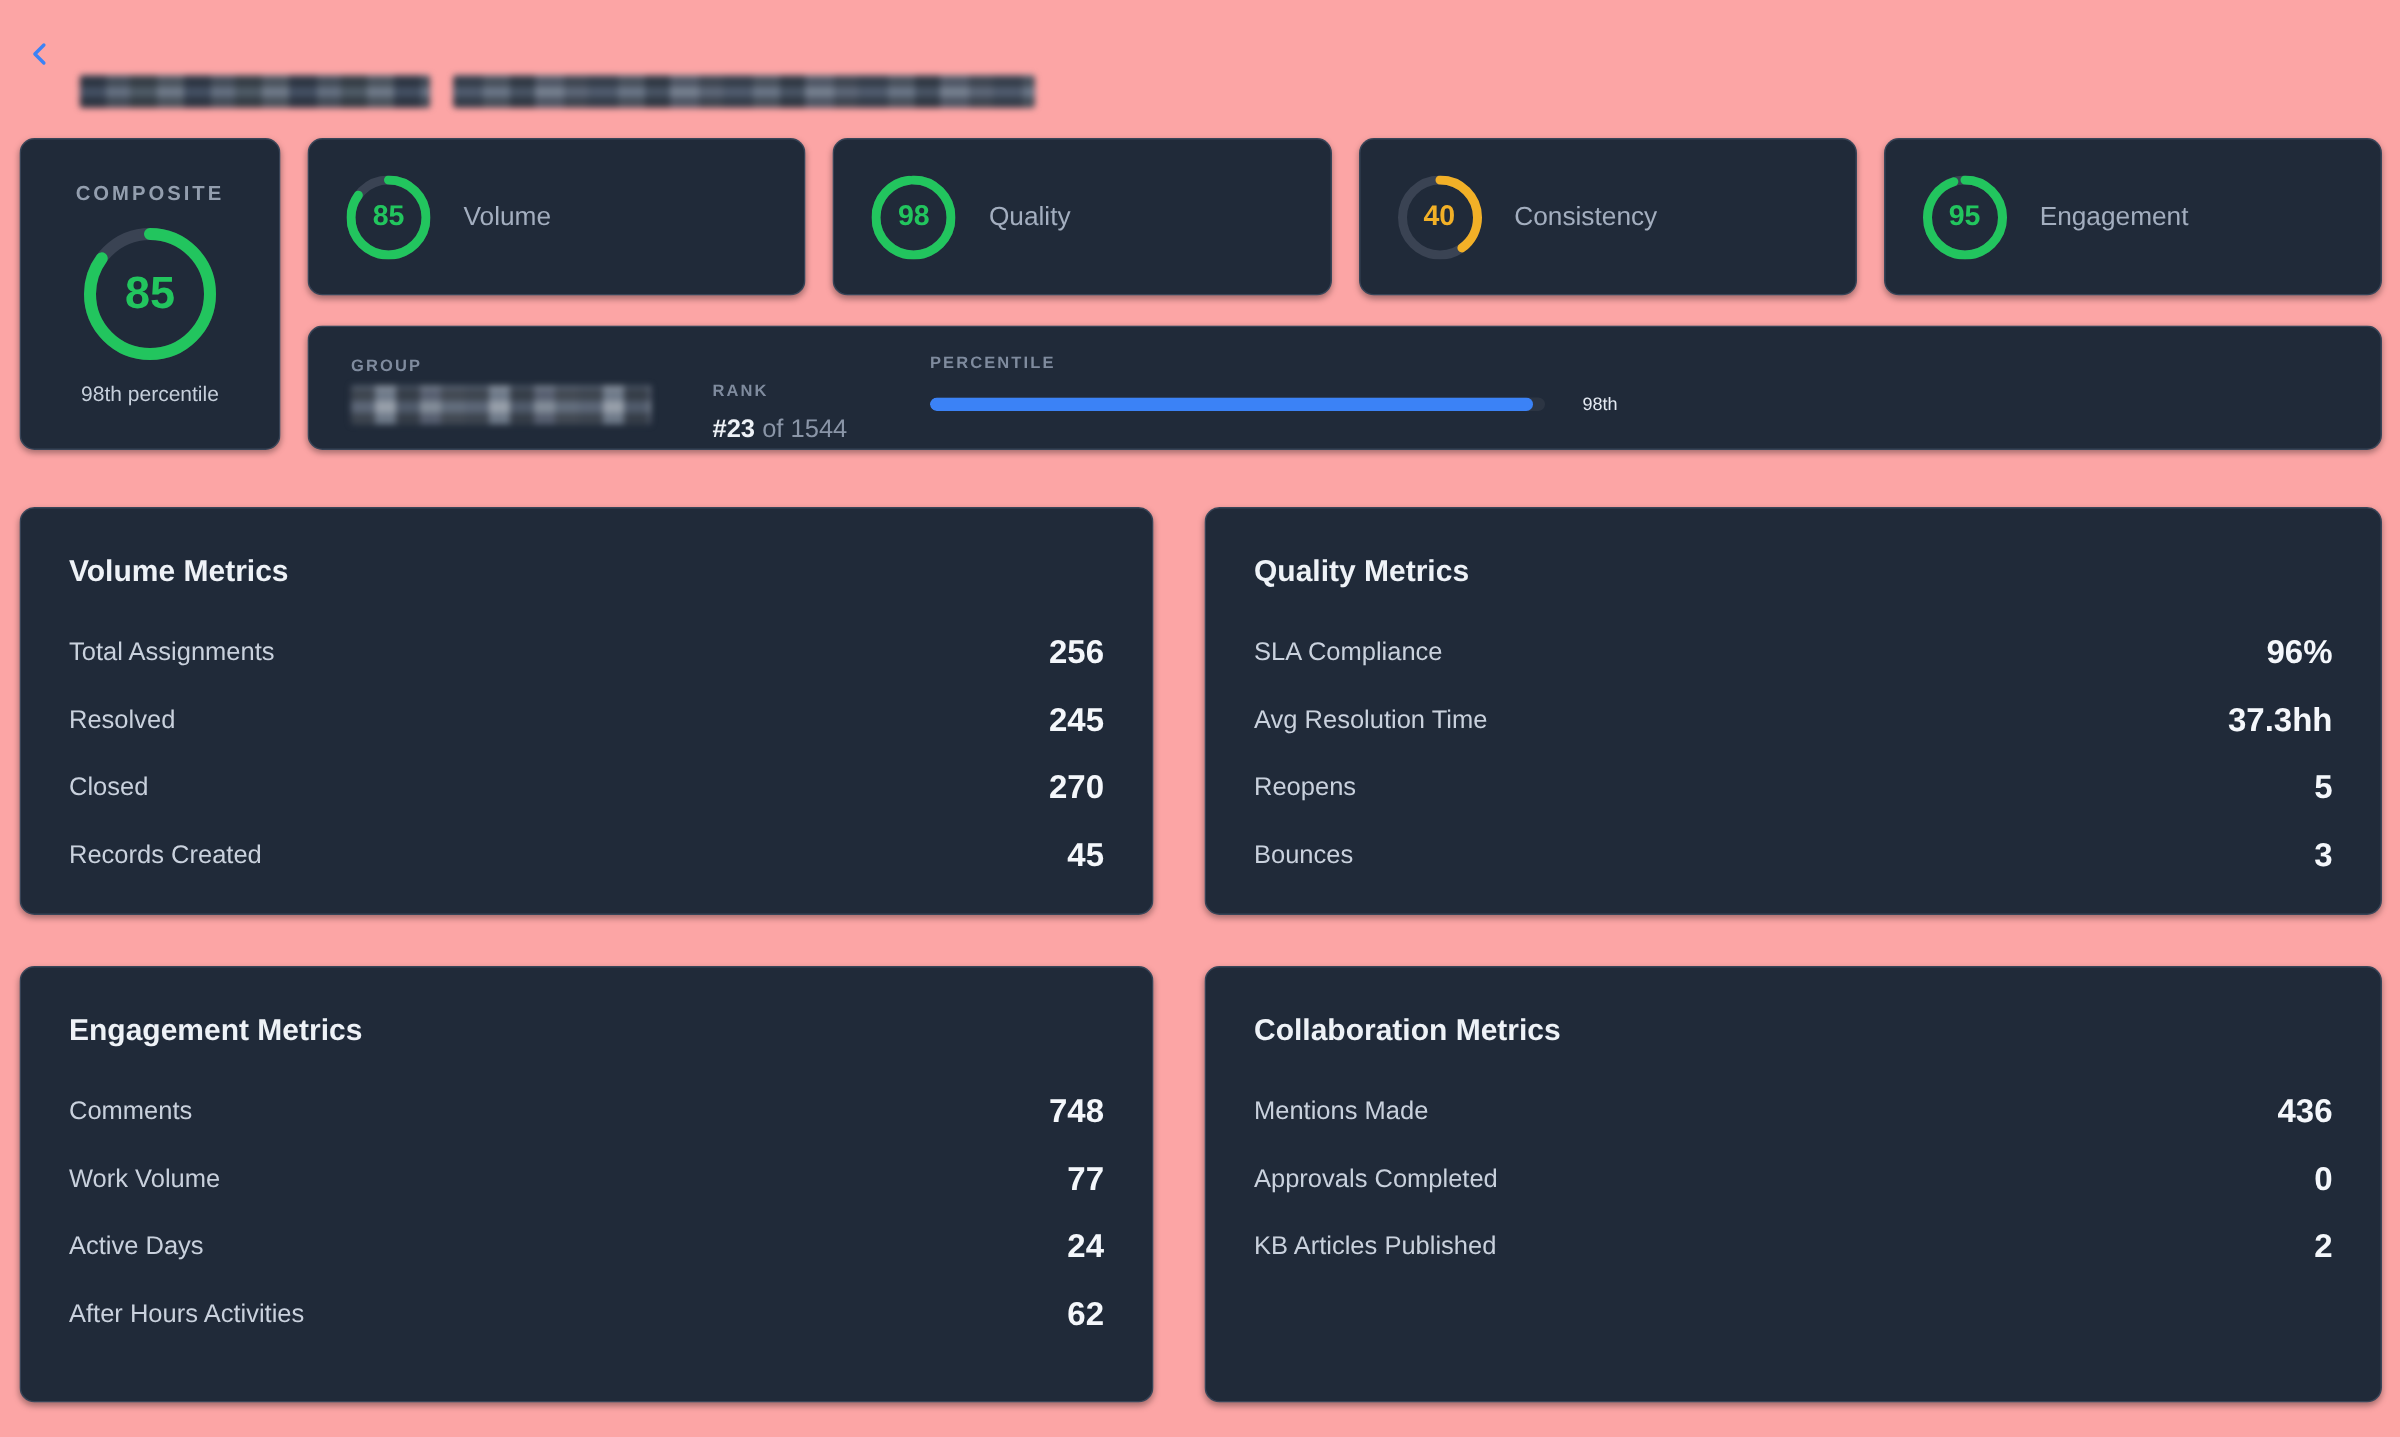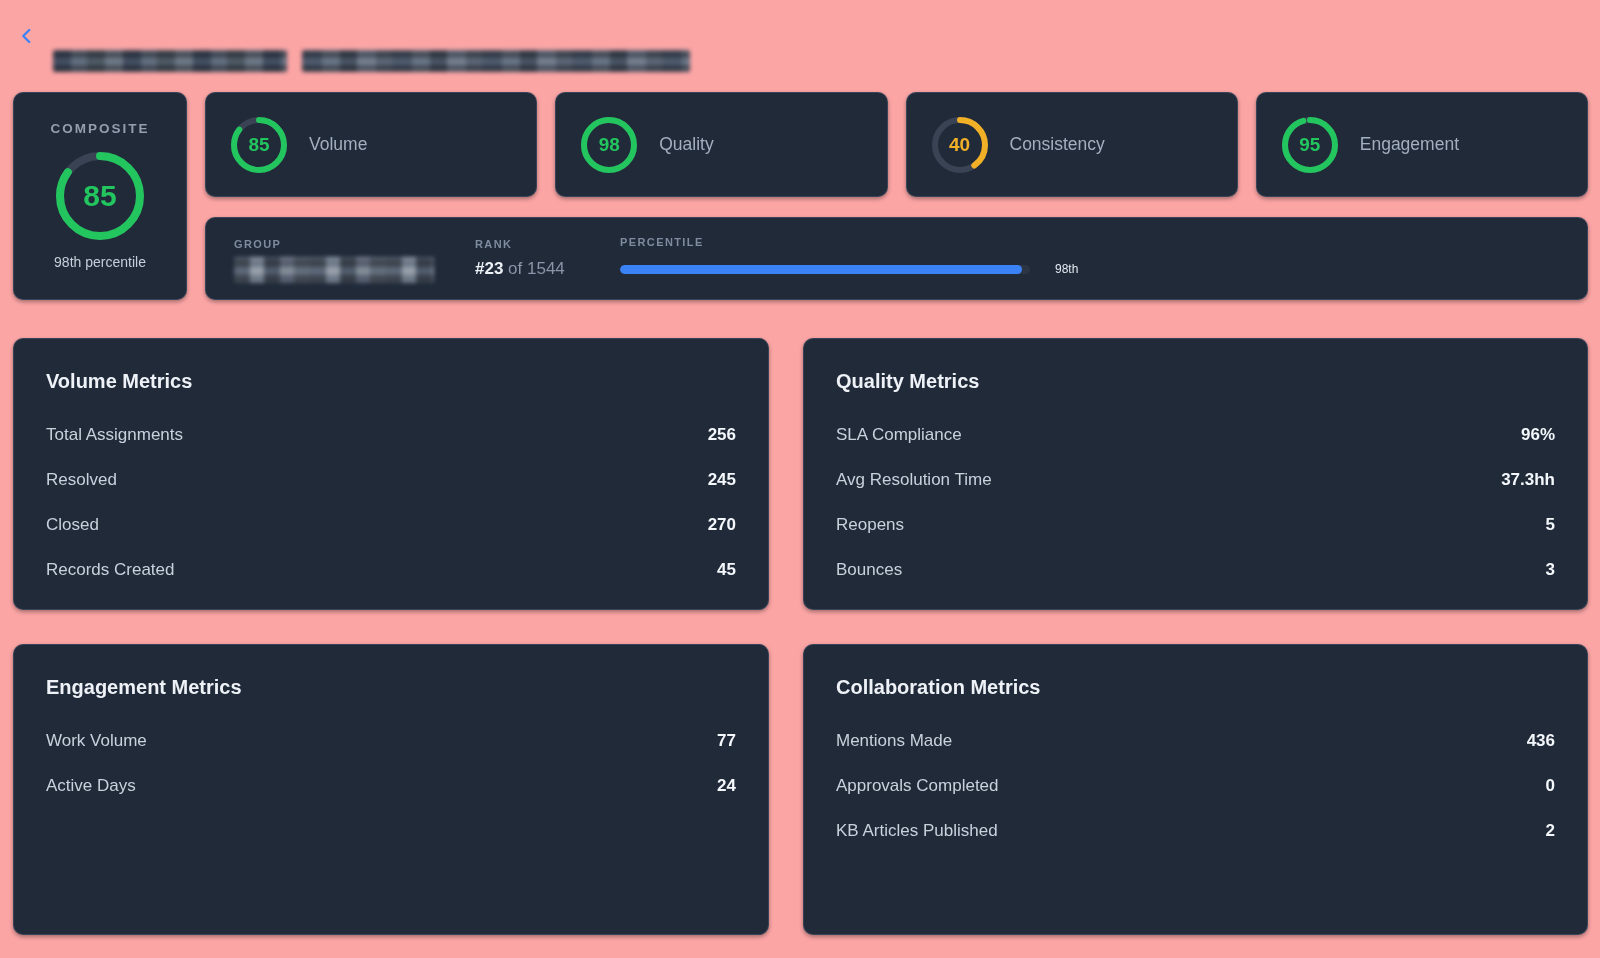--- a/index.html
+++ b/index.html
@@ -71,21 +71,21 @@
   .group-bar { margin-top:20px; height:83px; position:relative; }
   .overline { font-size:11px; font-weight:700; letter-spacing:1.4px; color:#7f8b9e; }
   .gb-group { position:absolute; left:28px; top:20px; }
   .redacted-group {
     width:200px; height:26px; margin-top:7px;
     background:
       repeating-linear-gradient(0deg, rgba(0,0,0,.28) 0 8px, rgba(255,255,255,.08) 8px 16px),
       repeating-linear-gradient(90deg,#555f6e 0 16px,#8e97a3 16px 30px,#4a5463 30px 46px,#79828f 46px 60px,#5b6573 60px 76px);
     background-blend-mode:overlay;
   }
-  .gb-rank { position:absolute; left:269px; top:20px; }
+  .gb-rank { position:absolute; left:269px; top:37px; }
   .rank-line { margin-top:9px; font-size:17px; }
   .rank-value { font-weight:700; color:#eef2f7; }
   .rank-of { color:#8a95a7; }
   .gb-pct { position:absolute; left:414px; top:18px; }
   .pct-row { display:flex; align-items:center; margin-top:14px; }
   .pct-track {
     width:410px; height:9px; border-radius:5px;
     background:rgba(255,255,255,.055); overflow:hidden;
   }
   .pct-fill { height:100%; border-radius:5px; }
@@ -95,21 +95,21 @@
     display:grid; grid-template-columns:756px 1fr;
     column-gap:31px; row-gap:34px;
     padding:0 12px 0 13px; margin-top:38px;gap:34px;
   }
   .panel { padding:28px 32px; }
   .panel-r1 { height:272px; }
   .panel-r2 { height:291px; }
   .panel-title { font-size:20px; font-weight:700; color:#eef2f7; line-height:28px; margin-bottom:17px; }
   .metric-row { height:45px; display:flex; align-items:center; justify-content:space-between; }
   .metric-label { font-size:17px; color:#c9d1dd; }
-  .metric-value { font-size:17px; font-weight:700; color:#f4f7fb; }
+  .metric-value { font-size:22px; font-weight:700; color:#f4f7fb; }
 </style>
 </head>
 <body>
 
 <div class="page">
 
   <div class="header">
     <button class="back-btn">
       <span>
         <svg width="18" height="18" viewBox="0 0 24 24" fill="none" stroke="#3b82f6" stroke-width="3" stroke-linecap="round" stroke-linejoin="round">
@@ -259,27 +259,35 @@
       </div>
       <div class="metric-row">
         <span class="metric-label">Bounces</span>
         <span class="metric-value">3</span>
       </div>
     </div>
 
     <div class="card panel panel-r2">
       <div class="panel-title">Engagement Metrics</div>
       <div class="metric-row">
+        <span class="metric-label">Comments</span>
+        <span class="metric-value">748</span>
+      </div>
+      <div class="metric-row">
         <span class="metric-label">Work Volume</span>
         <span class="metric-value">77</span>
       </div>
       <div class="metric-row">
         <span class="metric-label">Active Days</span>
         <span class="metric-value">24</span>
       </div>
+      <div class="metric-row">
+        <span class="metric-label">After Hours Activities</span>
+        <span class="metric-value">62</span>
+      </div>
     </div>
 
     <div class="card panel panel-r2">
       <div class="panel-title">Collaboration Metrics</div>
       <div class="metric-row">
         <span class="metric-label">Mentions Made</span>
         <span class="metric-value">436</span>
       </div>
       <div class="metric-row">
         <span class="metric-label">Approvals Completed</span>

